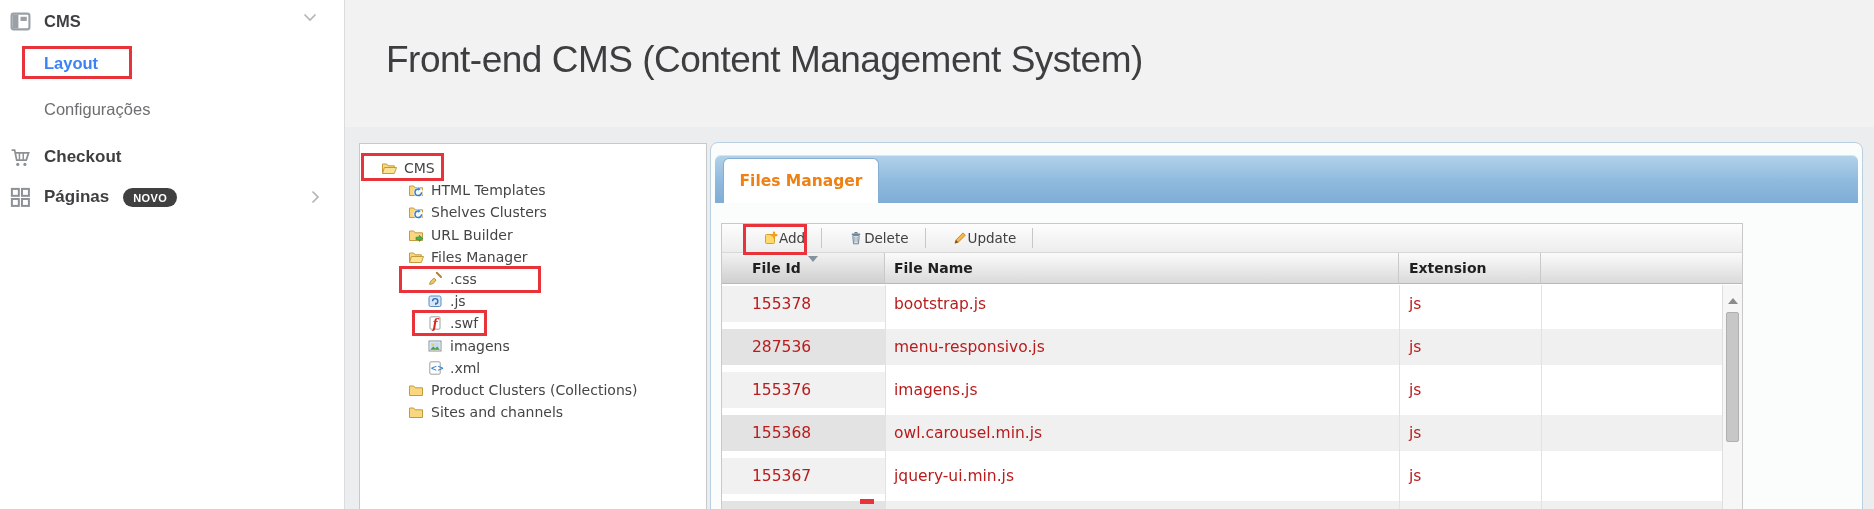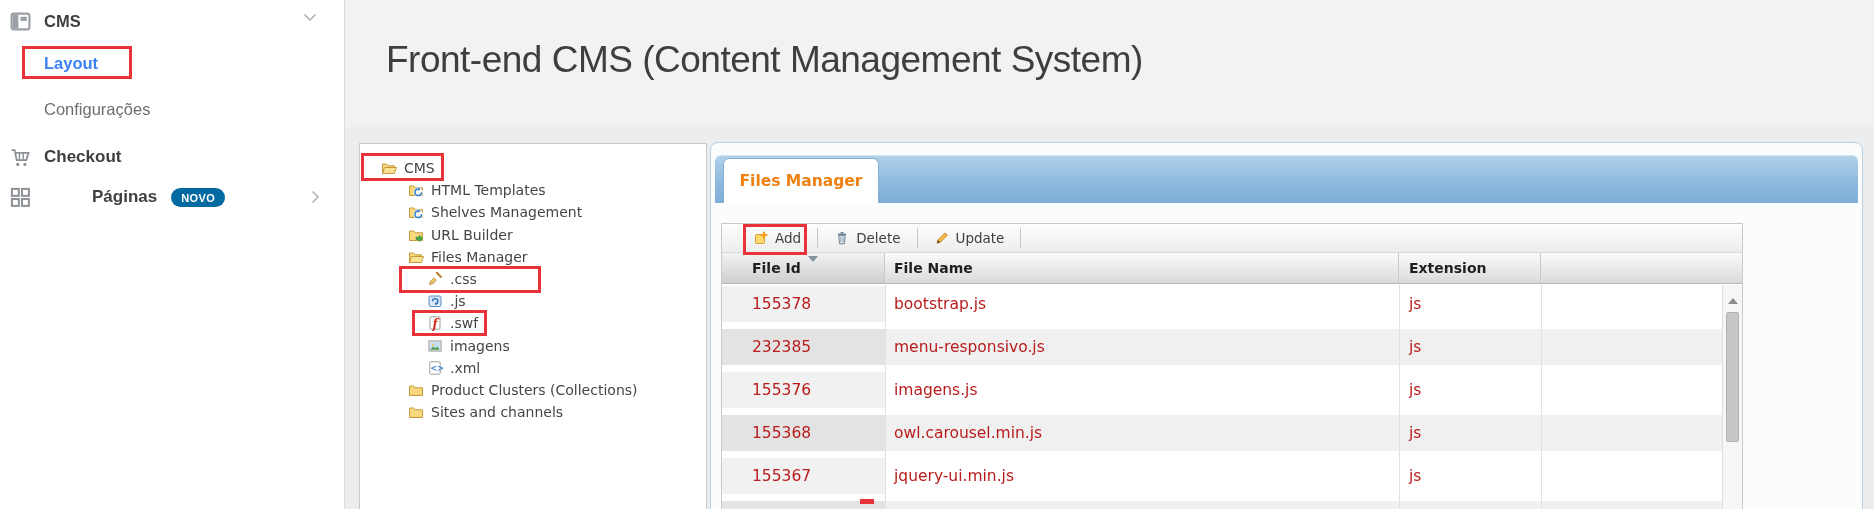--- a/index.html
+++ b/index.html
@@ -7,21 +7,21 @@
 
   
   #sidebar{position:absolute;left:0;top:0;width:345px;height:509px;background:#fff;
            border-right:1px solid #dcdcde;font-family:"Liberation Sans",sans-serif;z-index:5;}
   .side-row{position:absolute;left:0;display:flex;align-items:center;height:26px;}
   .side-ico{position:absolute;left:10px;width:21px;height:21px;}
   .side-label{position:absolute;left:44px;white-space:nowrap;}
   .lbl-strong{font-size:16.5px;font-weight:bold;color:#3f3f41;}
   .lbl-plain{font-size:16.5px;color:#6e6e72;}
   .lbl-pink{font-size:16.5px;font-weight:bold;color:#3b82f6;}
-  .badge{display:inline-block;margin-left:14px;background:#0369a1;color:#fff;font-size:11px;
+  .badge{display:inline-block;margin-left:14px;background:#404040;color:#fff;font-size:11px;
          font-weight:bold;letter-spacing:.4px;padding:4px 10px 3px;border-radius:11px;}
   .chev{position:absolute;}
 
   
   #content-bg{position:absolute;left:345px;top:0;width:1529px;height:509px;background:#ecedee;}
   #header-strip{position:absolute;left:345px;top:0;width:1529px;height:127px;background:#f2f2f3;}
   #page-title{position:absolute;left:386px;top:38px;font-family:"Liberation Sans",sans-serif;
               font-size:37px;line-height:44px;font-weight:normal;color:#3e3e40;letter-spacing:-0.5px;white-space:nowrap;}
 
   
@@ -41,21 +41,21 @@
   #files-tab{position:absolute;left:8px;bottom:0;width:156px;height:45px;background:#fff;
              border:1px solid #85aed2;border-bottom:none;border-radius:6px 6px 0 0;
              font-family:"DejaVu Sans",sans-serif;font-size:15.5px;font-weight:bold;color:#ee8113;
              line-height:45px;text-align:center;cursor:pointer;}
 
   
   #datagrid{position:absolute;left:10px;top:80px;width:1022px;height:300px;background:#fff;
             border:1px solid #c9c9c9;font-family:"DejaVu Sans",sans-serif;overflow:hidden;}
   #toolbar{height:29px;background:linear-gradient(180deg,#fdfdfd,#ededee);border-bottom:1px solid #d8d8d8;
            display:flex;align-items:center;padding-left:22px;}
-  .tbtn{display:flex;align-items:center;gap:6px;padding:2px 9px;font-size:13.5px;color:#404040;cursor:pointer;border-radius:3px;}
+  .tbtn{display:flex;align-items:center;padding:2px 9px;font-size:13.5px;color:#404040;cursor:pointer;border-radius:3px;margin-left:10px;}
   .tbtn svg{width:16px;height:16px;}
   .tb-sep{width:1px;height:20px;background:#c7c7c7;margin:0 7px;}
 
   #thead{height:31px;display:flex;background:linear-gradient(180deg,#fbfbfb,#dadada);
          border-bottom:1px solid #b9b9b9;font-size:14px;font-weight:bold;color:#1f1f1f;}
   .th{line-height:30px;border-right:1px solid #c9c9c9;position:relative;cursor:pointer;}
   .th-fileid{width:163px;padding-left:30px;background:linear-gradient(180deg,#f2f2f2,#cfcfcf);}
   .th-filename{width:514px;padding-left:9px;}
   .th-ext{width:142px;padding-left:10px;}
   .th-filler{flex:1;border-right:none;cursor:default;}
@@ -166,21 +166,21 @@
     <span class="side-label lbl-strong" style="font-size:17px;">Checkout</span>
   </div>
 
   <div class="side-row" style="top:184px;">
     <svg class="side-ico" viewBox="0 0 20 20">
       <rect x="1.8" y="1.8" width="6.6" height="6.6" fill="none" stroke="#8d9196" stroke-width="1.9"></rect>
       <rect x="11.4" y="1.8" width="6.6" height="6.6" fill="none" stroke="#8d9196" stroke-width="1.9"></rect>
       <rect x="1.8" y="11.4" width="6.6" height="6.6" fill="none" stroke="#8d9196" stroke-width="1.9"></rect>
       <rect x="11.4" y="11.4" width="6.6" height="6.6" fill="none" stroke="#8d9196" stroke-width="1.9"></rect>
     </svg>
-    <span class="side-label lbl-strong" style="font-size:17px;display:flex;align-items:center;margin-left:48px;">
+    <span class="side-label lbl-strong" style="font-size:17px;display:flex;align-items:center;">
       <span>Páginas</span>
       <span class="badge">NOVO</span>
     </span>
   </div>
   <svg class="chev" style="left:311px;top:190px;width:9px;height:14px;" viewBox="0 0 9 14">
     <polyline points="1.5,1.5 7,7 1.5,12.5" fill="none" stroke="#b5b5b8" stroke-width="1.7"></polyline>
   </svg>
 </div>
 
 <div id="content-bg"></div>
@@ -201,21 +201,21 @@
           <use href="#i-folder"></use>
           <use href="#i-sync"></use>
         </svg>
       <span>HTML Templates</span>
     </div>
     <div class="tree-item lvl1">
       <svg class="ticon">
           <use href="#i-folder"></use>
           <use href="#i-sync"></use>
         </svg>
-      <span>Shelves Management</span>
+      <span>Shelves Clusters</span>
     </div>
     <div class="tree-item lvl1">
       <svg class="ticon">
           <use href="#i-folder"></use>
           <use href="#i-go"></use>
         </svg>
       <span>URL Builder</span>
     </div>
     <div class="tree-item lvl1">
       <svg class="ticon">
@@ -319,21 +319,21 @@
     </div>
 
     <div id="rows">
       <div class="grid-row">
         <div class="cell c1">155378</div>
         <div class="cell c2">bootstrap.js</div>
         <div class="cell c3">js</div>
         <div class="cell c4"></div>
       </div>
       <div class="grid-row even">
-        <div class="cell c1">232385</div>
+        <div class="cell c1">287536</div>
         <div class="cell c2">menu-responsivo.js</div>
         <div class="cell c3">js</div>
         <div class="cell c4"></div>
       </div>
       <div class="grid-row">
         <div class="cell c1">155376</div>
         <div class="cell c2">imagens.js</div>
         <div class="cell c3">js</div>
         <div class="cell c4"></div>
       </div>

